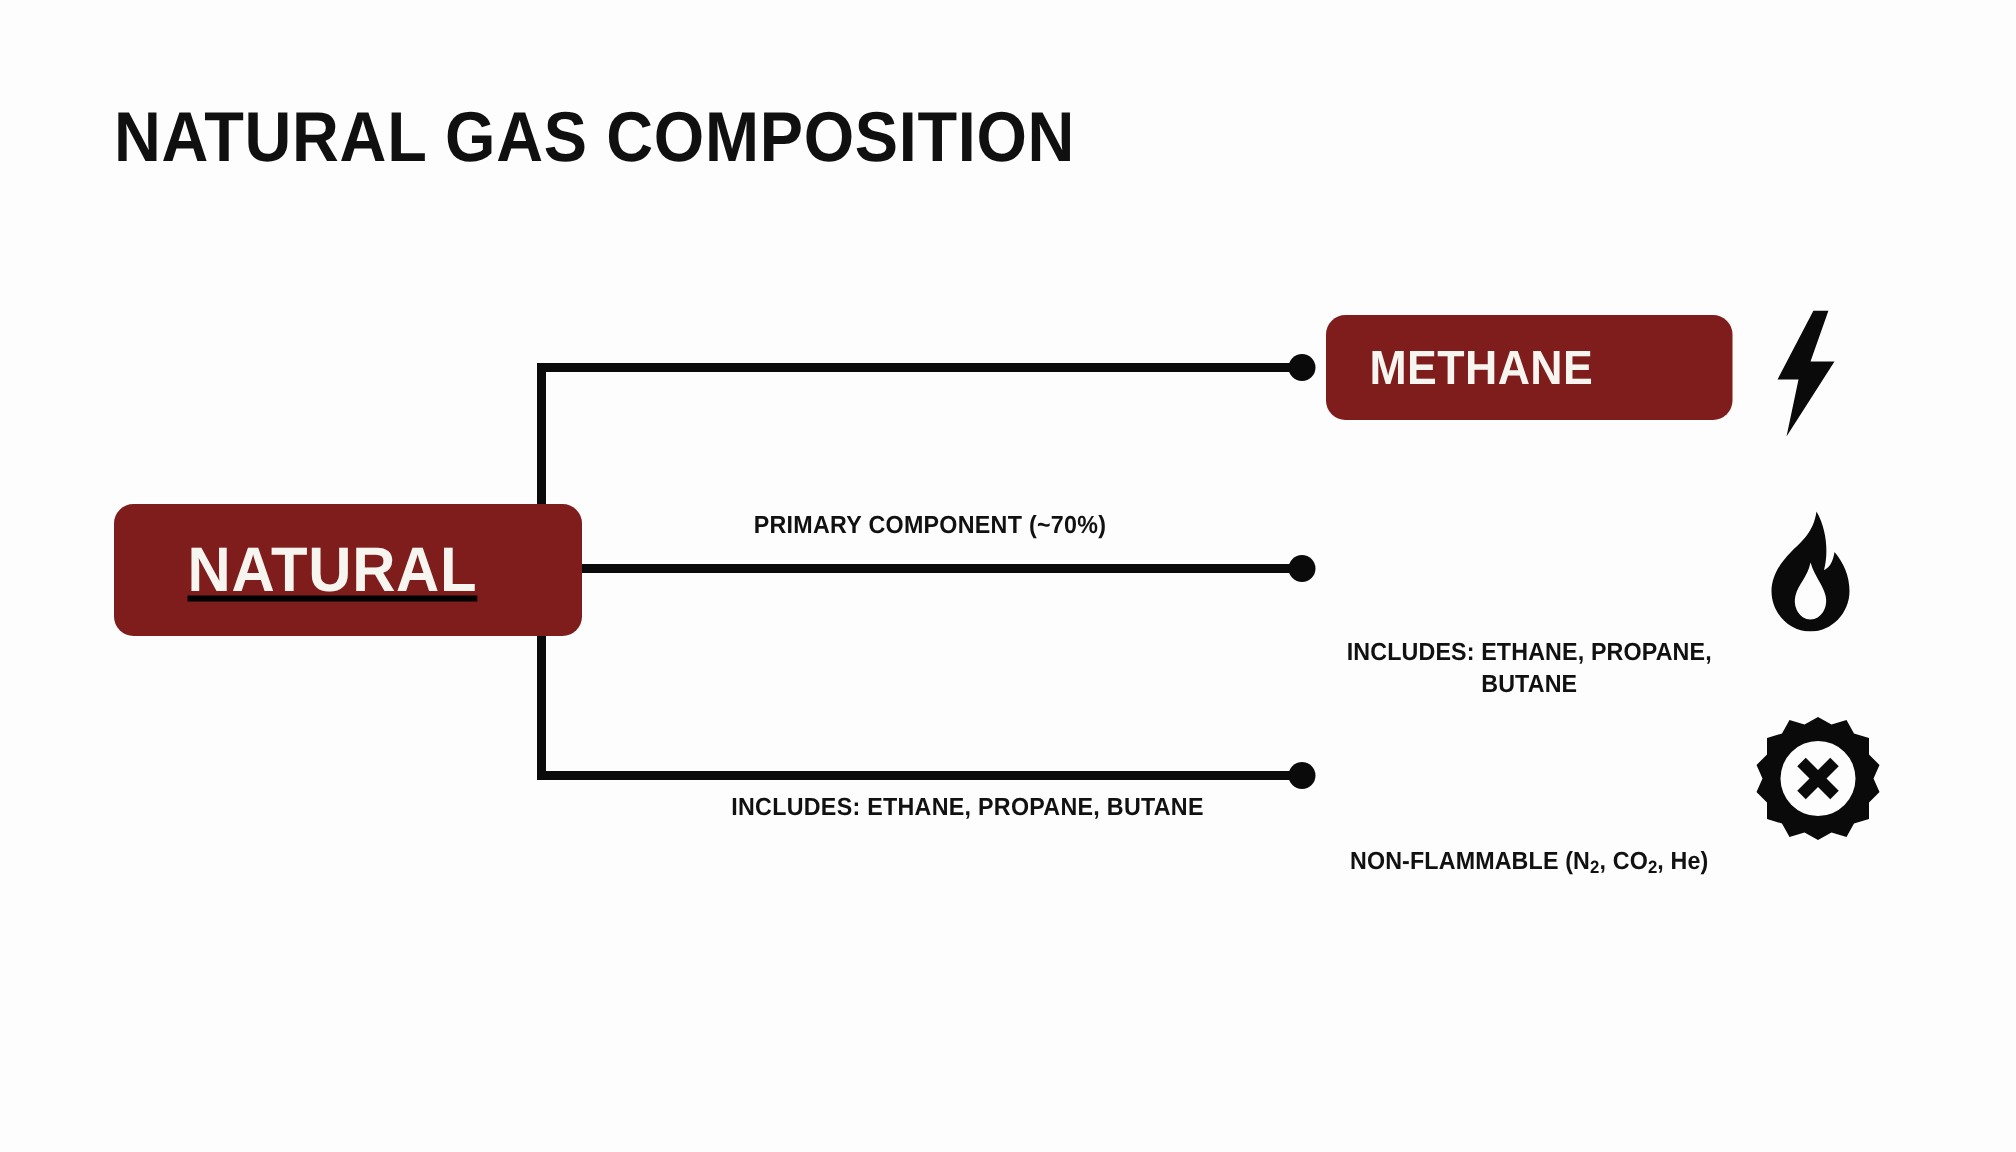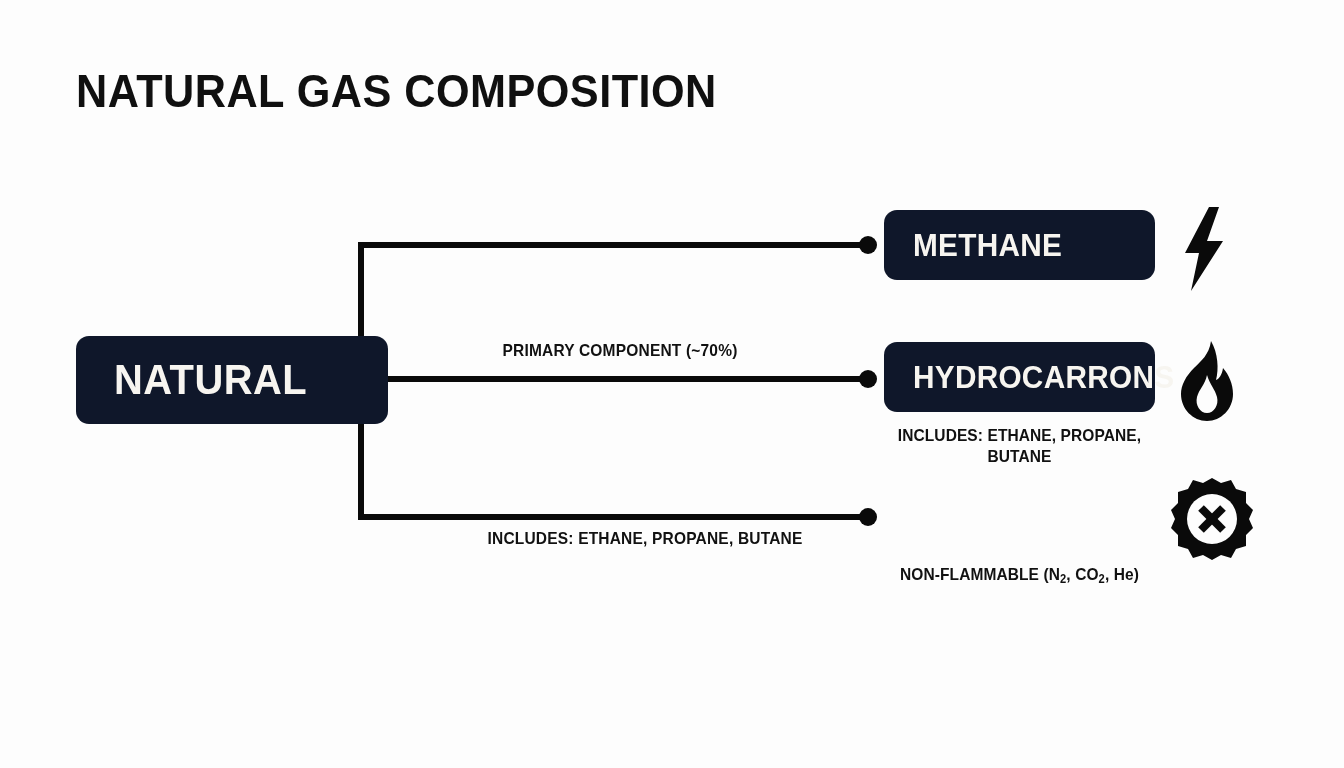--- a/index.html
+++ b/index.html
@@ -42,39 +42,40 @@
     left: 0;
     top: 0;
     width: 1344px;
     height: 768px;
     pointer-events: none;
   }
 
   
   .node {
     position: absolute;
-    background: #0f172a;
+    background: #7f1d1d;
     border-radius: 13px;
     display: flex;
     align-items: center;
     box-sizing: border-box;
   }
   .node-label {
     color: #f7f5f0;
     font-weight: 700;
     white-space: nowrap;
     transform-origin: left center;
   }
 
   #node-root {
     left: 76px;
     top: 336px;
     width: 312px;
     height: 88px;
-    padding-left: 38px;
+    padding-left: 49px;
+    text-decoration: underline;
   }
   #node-root .node-label {
     font-size: 42px;
     letter-spacing: 0.5px;
     transform: scaleX(0.95);
   }
 
   .branch-node {
     left: 884px;
     width: 271px;
@@ -156,23 +157,20 @@
   </svg>
 
   <div class="node" id="node-root">
     <span class="node-label">NATURAL</span>
   </div>
 
   <div class="node branch-node" id="node-methane">
     <span class="node-label">METHANE</span>
   </div>
 
-  <div class="node branch-node" id="node-hydrocarbons">
-    <span class="node-label">HYDROCARRONS</span>
-  </div>
 
 
   <div class="caption" id="caption-hydrocarbons">
     <span>INCLUDES: ETHANE, PROPANE,</span><br>
     <span>BUTANE</span>
   </div>
 
   <div class="caption" id="caption-inerts">
     <span>NON-FLAMMABLE (N</span><sub>2</sub><span>, CO</span><sub>2</sub><span>, He)</span>
   </div>

